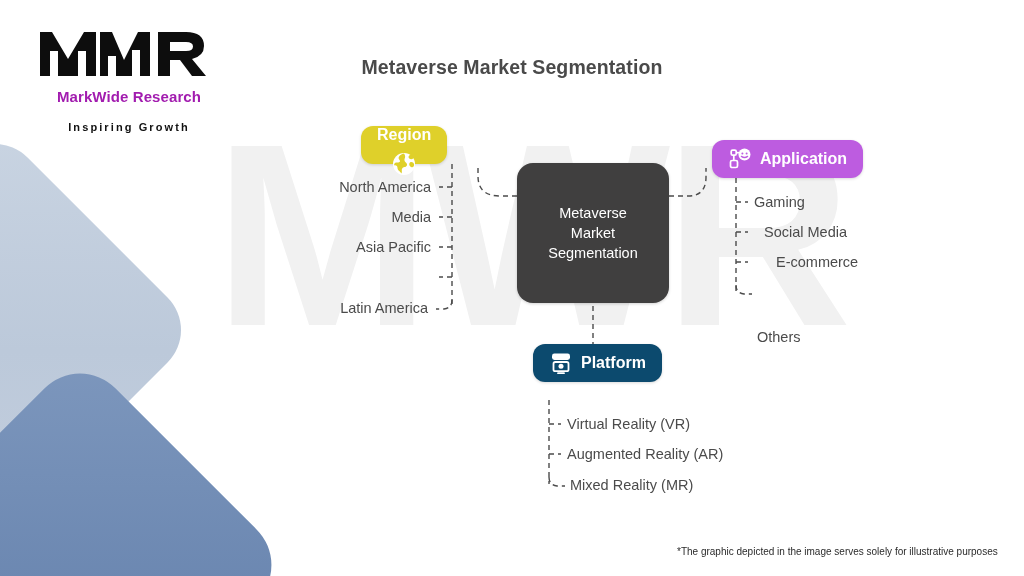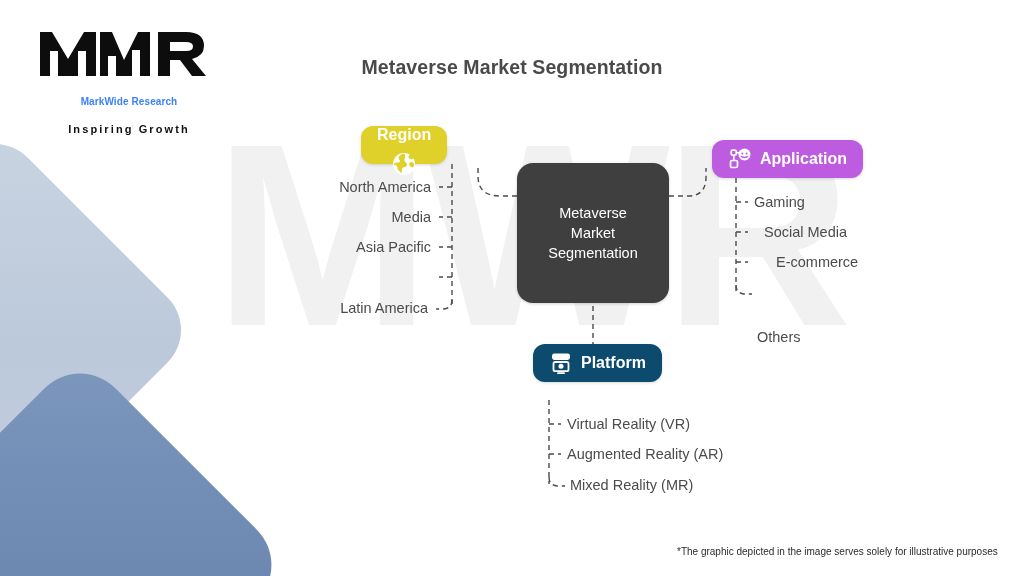--- a/index.html
+++ b/index.html
@@ -25,22 +25,22 @@
   }
   .watermark{
     position:absolute;left:50px;top:120px;width:960px;height:260px;
     pointer-events:none;opacity:1;
   }
 
   
   .logo{position:absolute;left:34px;top:26px;width:190px;text-align:center;}
   .logo-mark{display:block;}
   .logo-name{
-    font-size:10px;font-weight:bold;color:#3b82f6;letter-spacing:.1px;
-    margin-top:18px;white-space:nowrap;
+    font-size:15px;font-weight:bold;color:#a21caf;letter-spacing:.1px;
+    margin-top:10px;white-space:nowrap;
   }
   .logo-tag{
     font-size:11px;font-weight:bold;color:#111;letter-spacing:2.1px;
     margin-top:16px;white-space:nowrap;
   }
 
   
   .title{
     position:absolute;left:0;top:56px;width:1024px;text-align:center;
     font-size:19.5px;font-weight:bold;color:#4a4a4a;letter-spacing:.1px;

